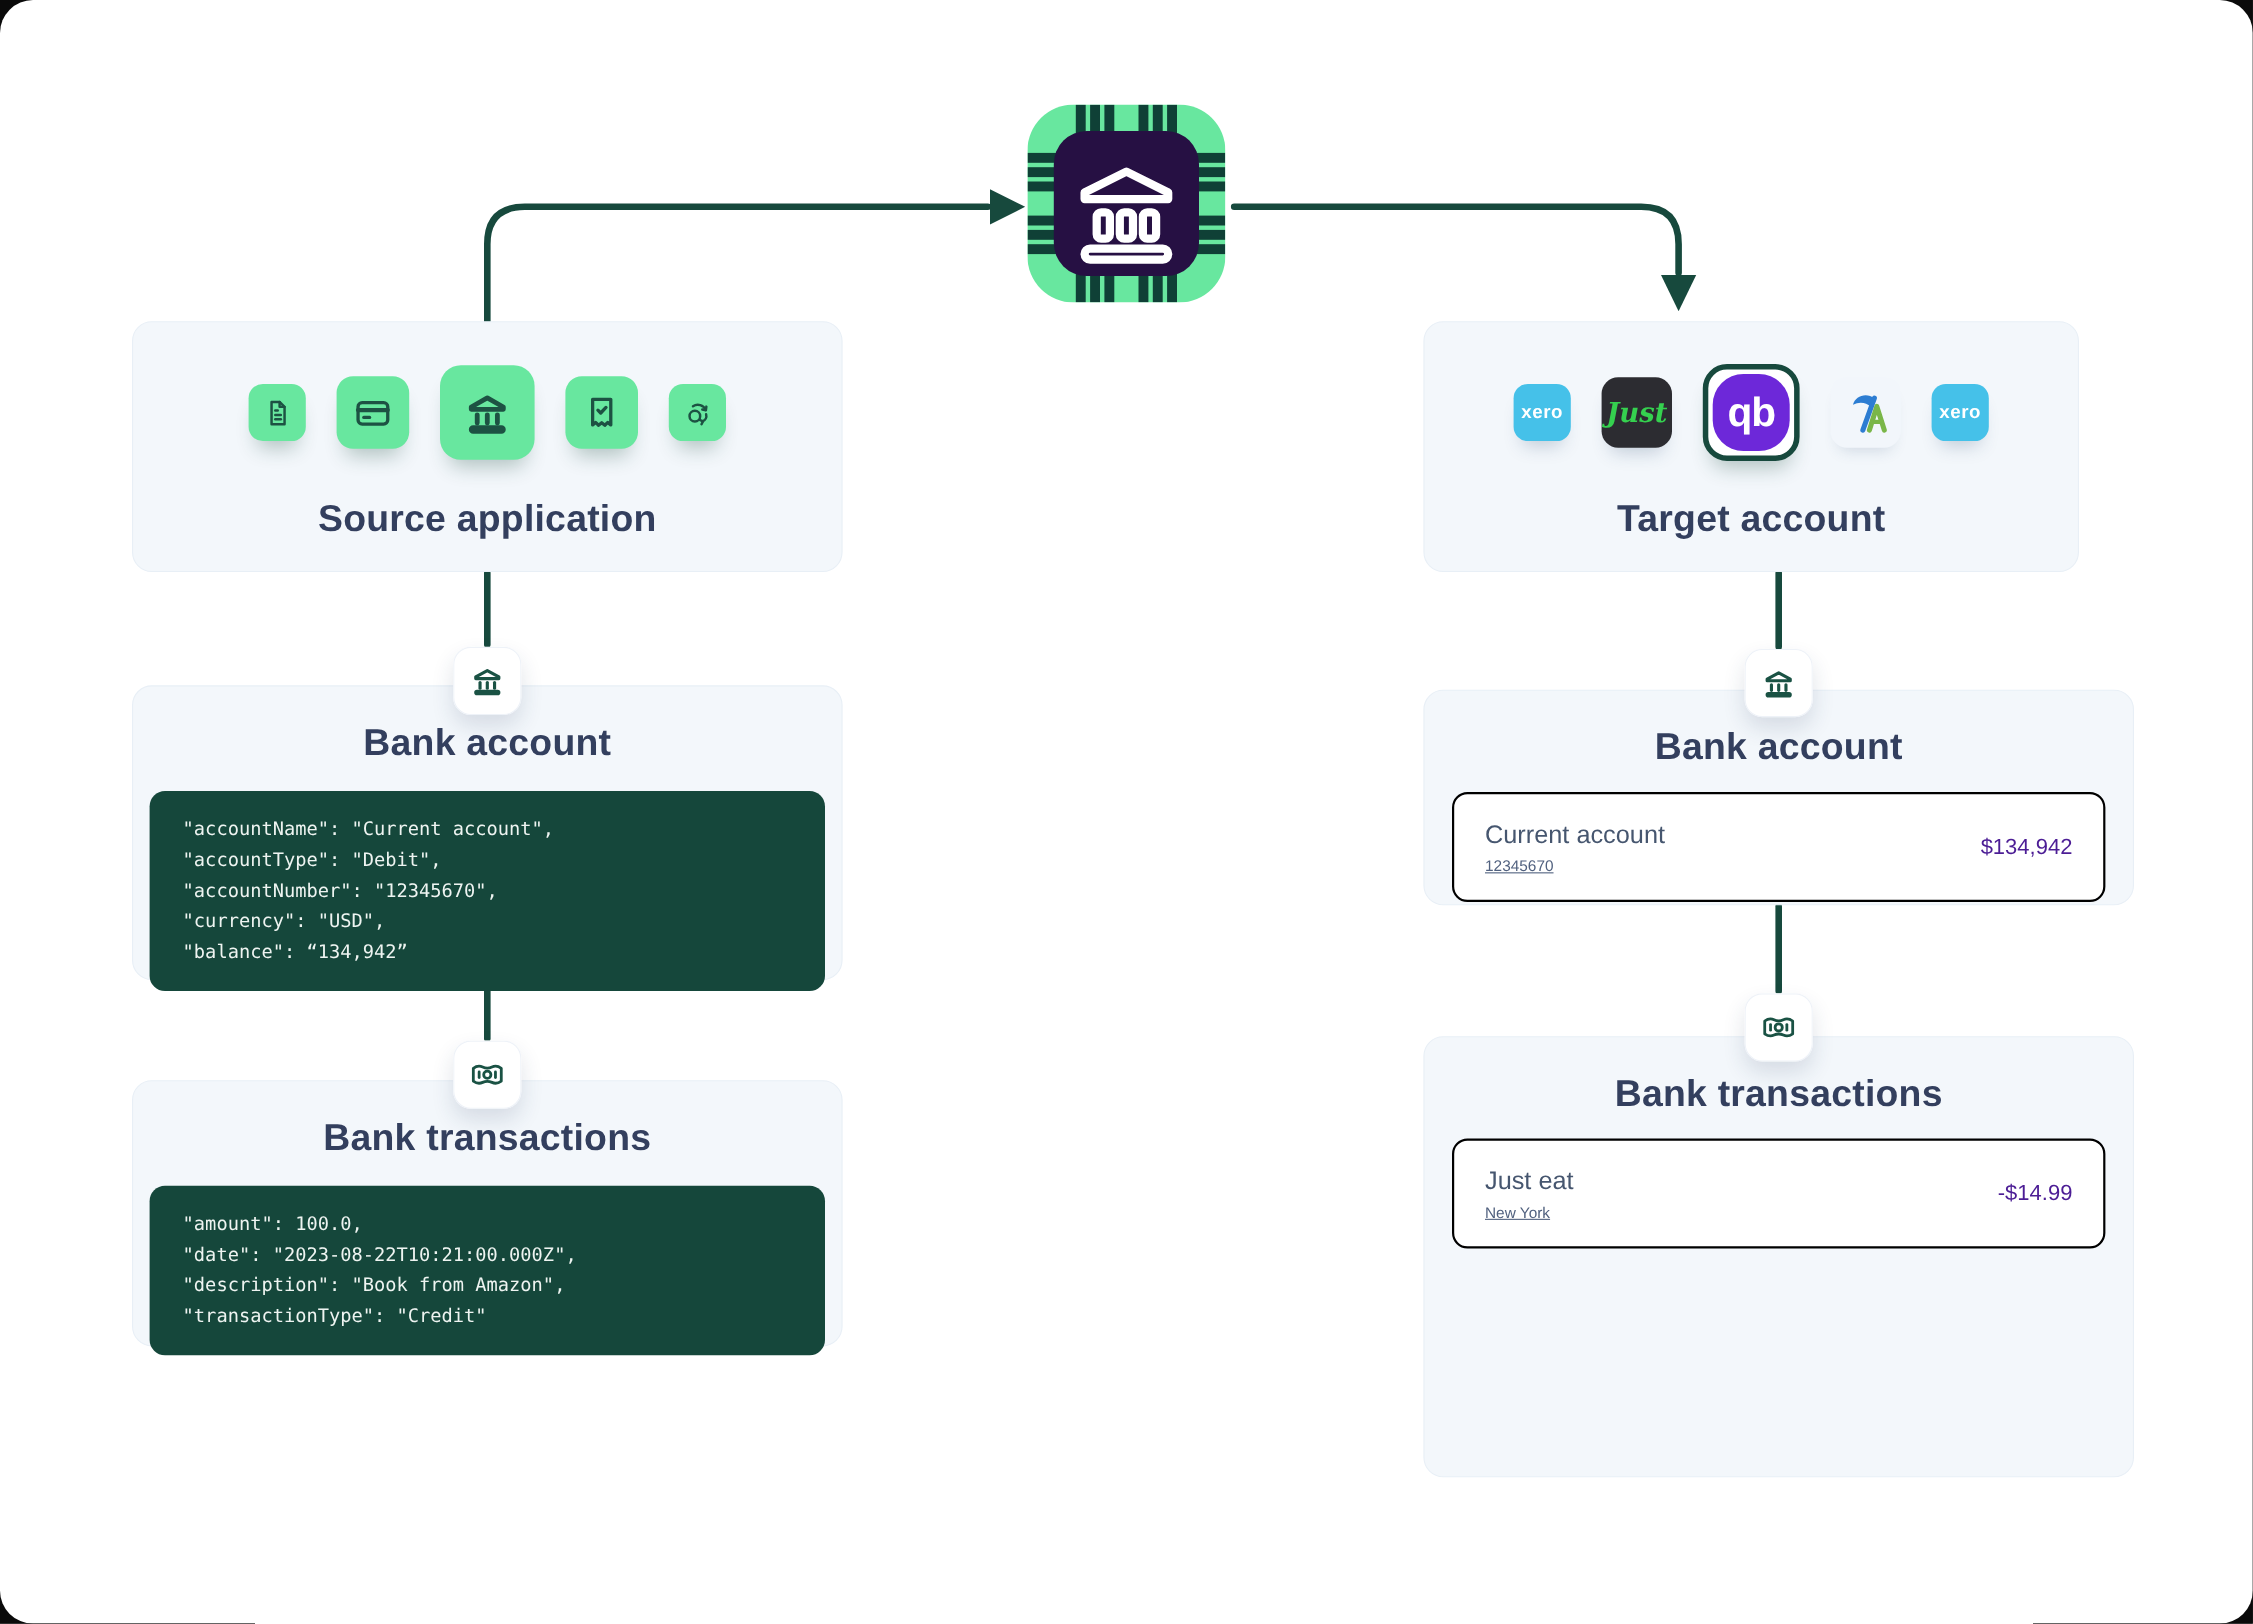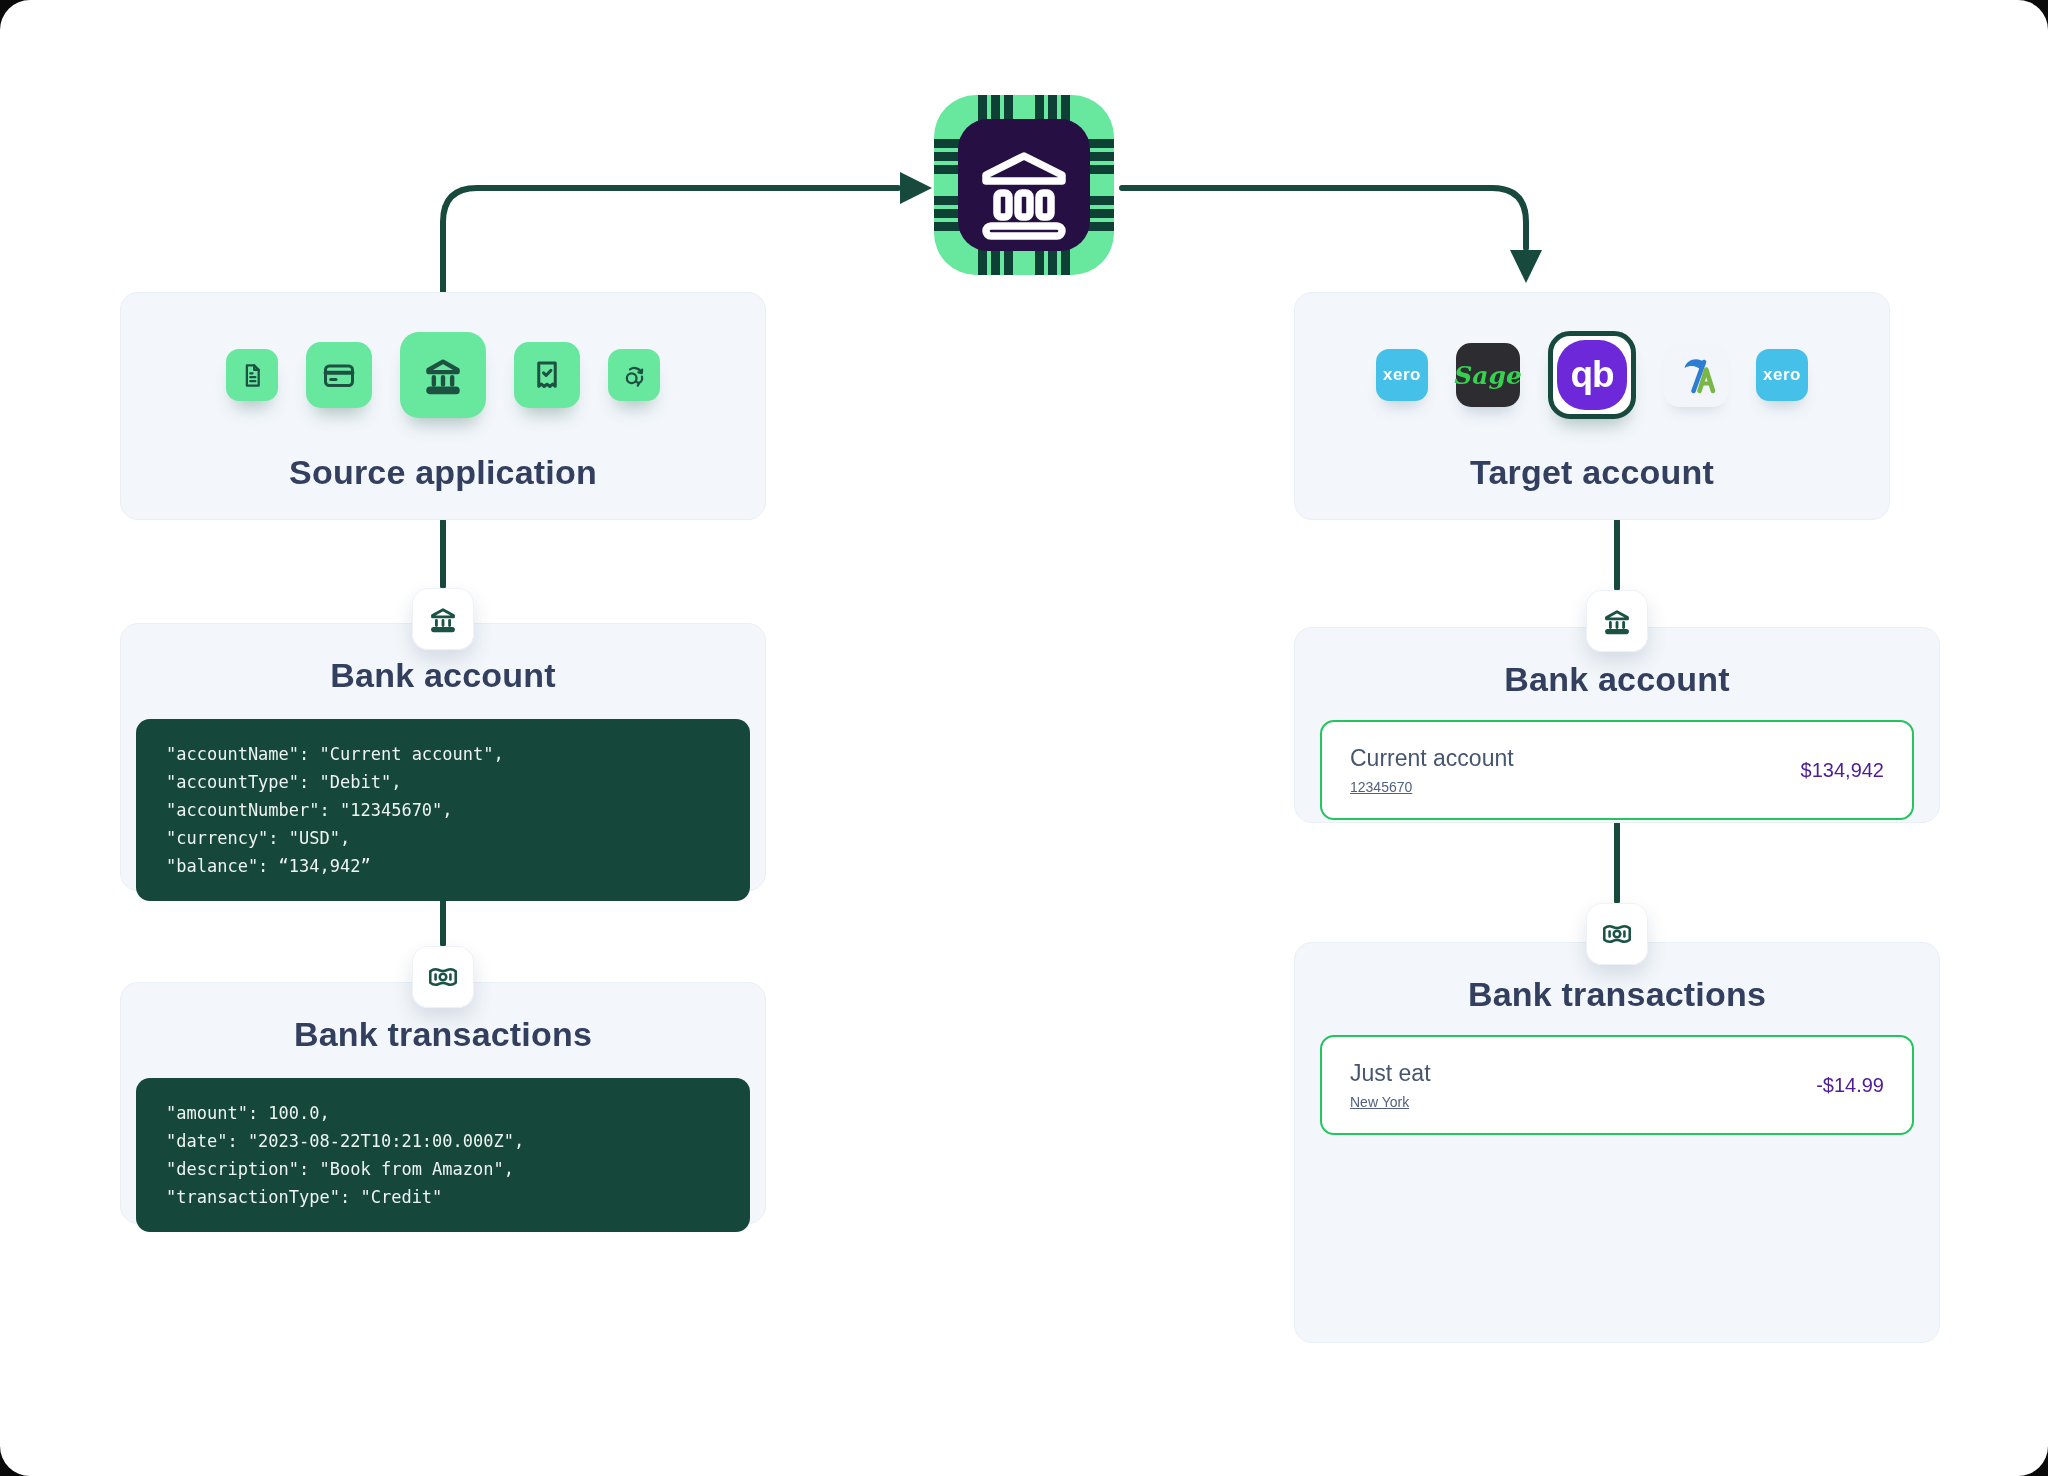--- a/index.html
+++ b/index.html
@@ -63,21 +63,21 @@
     padding:21px 30px;
   }
   .codeline {
     font-family:"DejaVu Sans Mono", monospace; font-size:17px; line-height:28px;
     color:#eef4f1; white-space:pre;
   }
 
   
   .inner-card {
     margin-top:21px; width:594px; background:#ffffff;
-    border:2px solid #22c55e; border-radius:14px;
+    border:2px solid #000000; border-radius:14px;
   }
   .account-row, .tx-row {
     display:flex; align-items:center; justify-content:space-between;
     padding:23px 28px;
   }
   .tx-row + .tx-row { border-top:2px solid #eef2f8; }
   .row-name { font-size:23px; color:#46566f; }
   .row-sub  { font-size:14px; color:#51617f; margin-top:7px;text-decoration:underline; }
   .row-amount { font-size:20px; color:#4c1d95; white-space:nowrap; }
 
@@ -205,21 +205,21 @@
     </div>
     <div class="panel-title">Source application</div>
   </div>
 
   <div class="panel" id="target-panel">
     <div class="icon-row">
       <div class="brand xero s" style="width:52px;height:52px">
         <span>xero</span>
       </div>
       <div class="brand sage" style="width:64px;height:64px;border-radius:15px">
-        <span class="sage-word">Sage</span>
+        <span class="sage-word">Just</span>
       </div>
       <div class="qb-ring">
         <div class="qb-tile">qb</div>
       </div>
       <div class="brand freeagent" style="width:64px;height:64px;border-radius:15px">
         <svg width="40" height="40" viewBox="0 0 40 40">
           <path d="M28 7 C21 1.5 10.5 4.5 8.5 13 C14.5 9.8 20.5 10.8 24.5 14.8 Z" fill="#2d7dd2"></path>
           <path d="M28 7 L17.5 36" stroke="#2d7dd2" stroke-width="4.6" stroke-linecap="round" fill="none"></path>
           <path d="M23.5 36 L30.2 14.5 L37 36" stroke="#7ab648" stroke-width="4.6" stroke-linecap="round" stroke-linejoin="round" fill="none"></path>
           <path d="M26 28.5 H34.5" stroke="#7ab648" stroke-width="3.8" stroke-linecap="round"></path>

